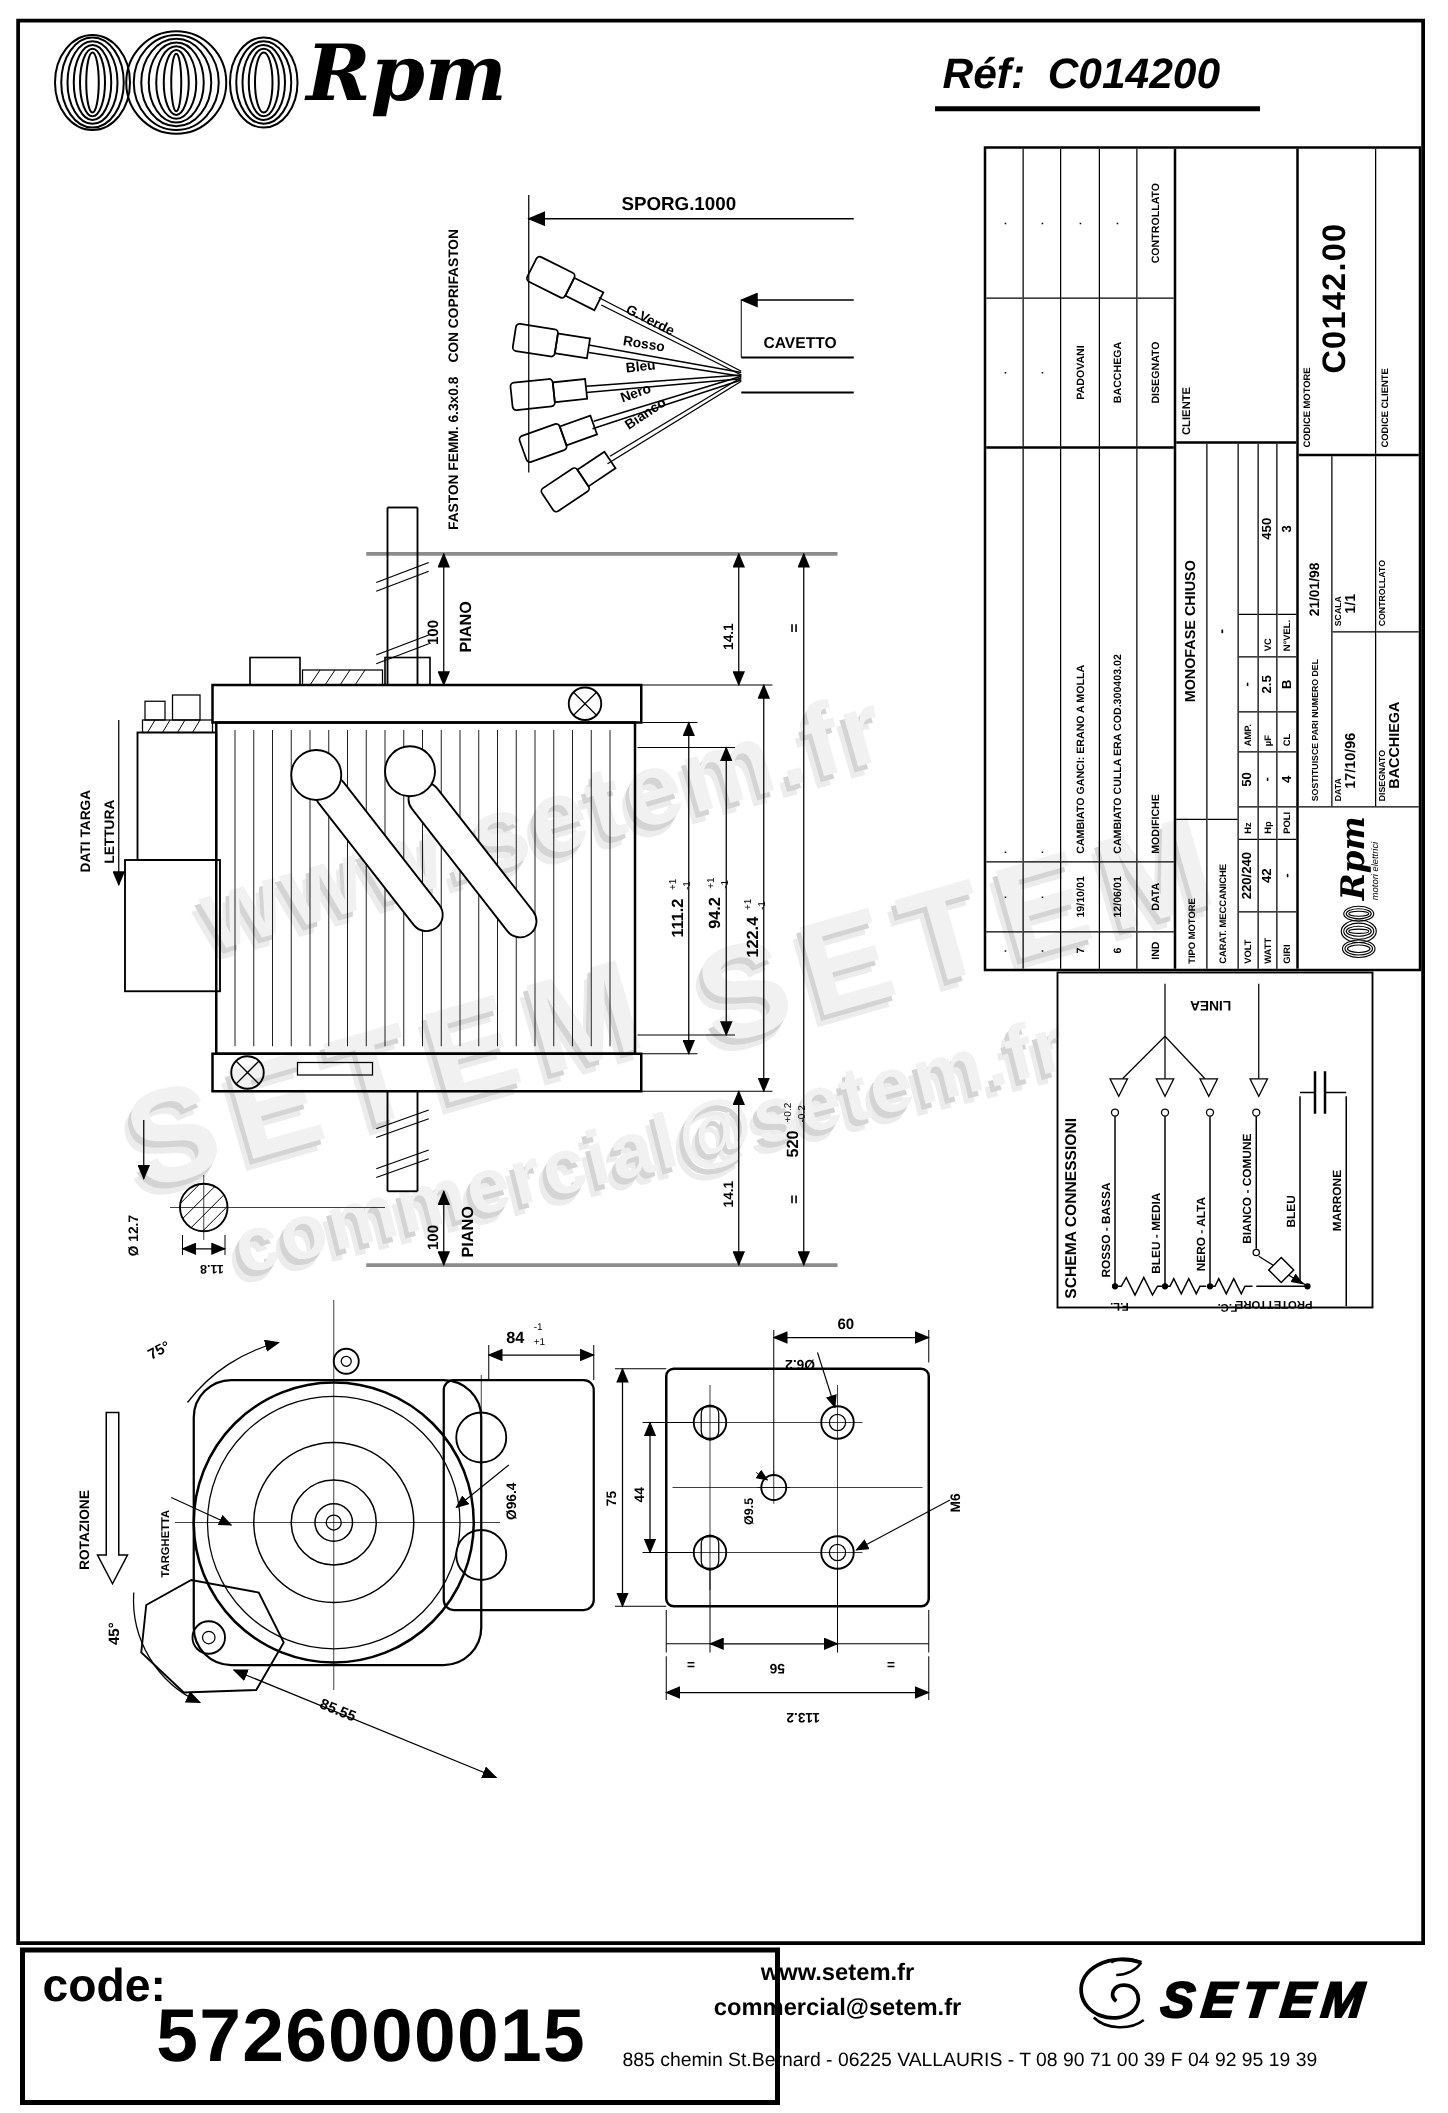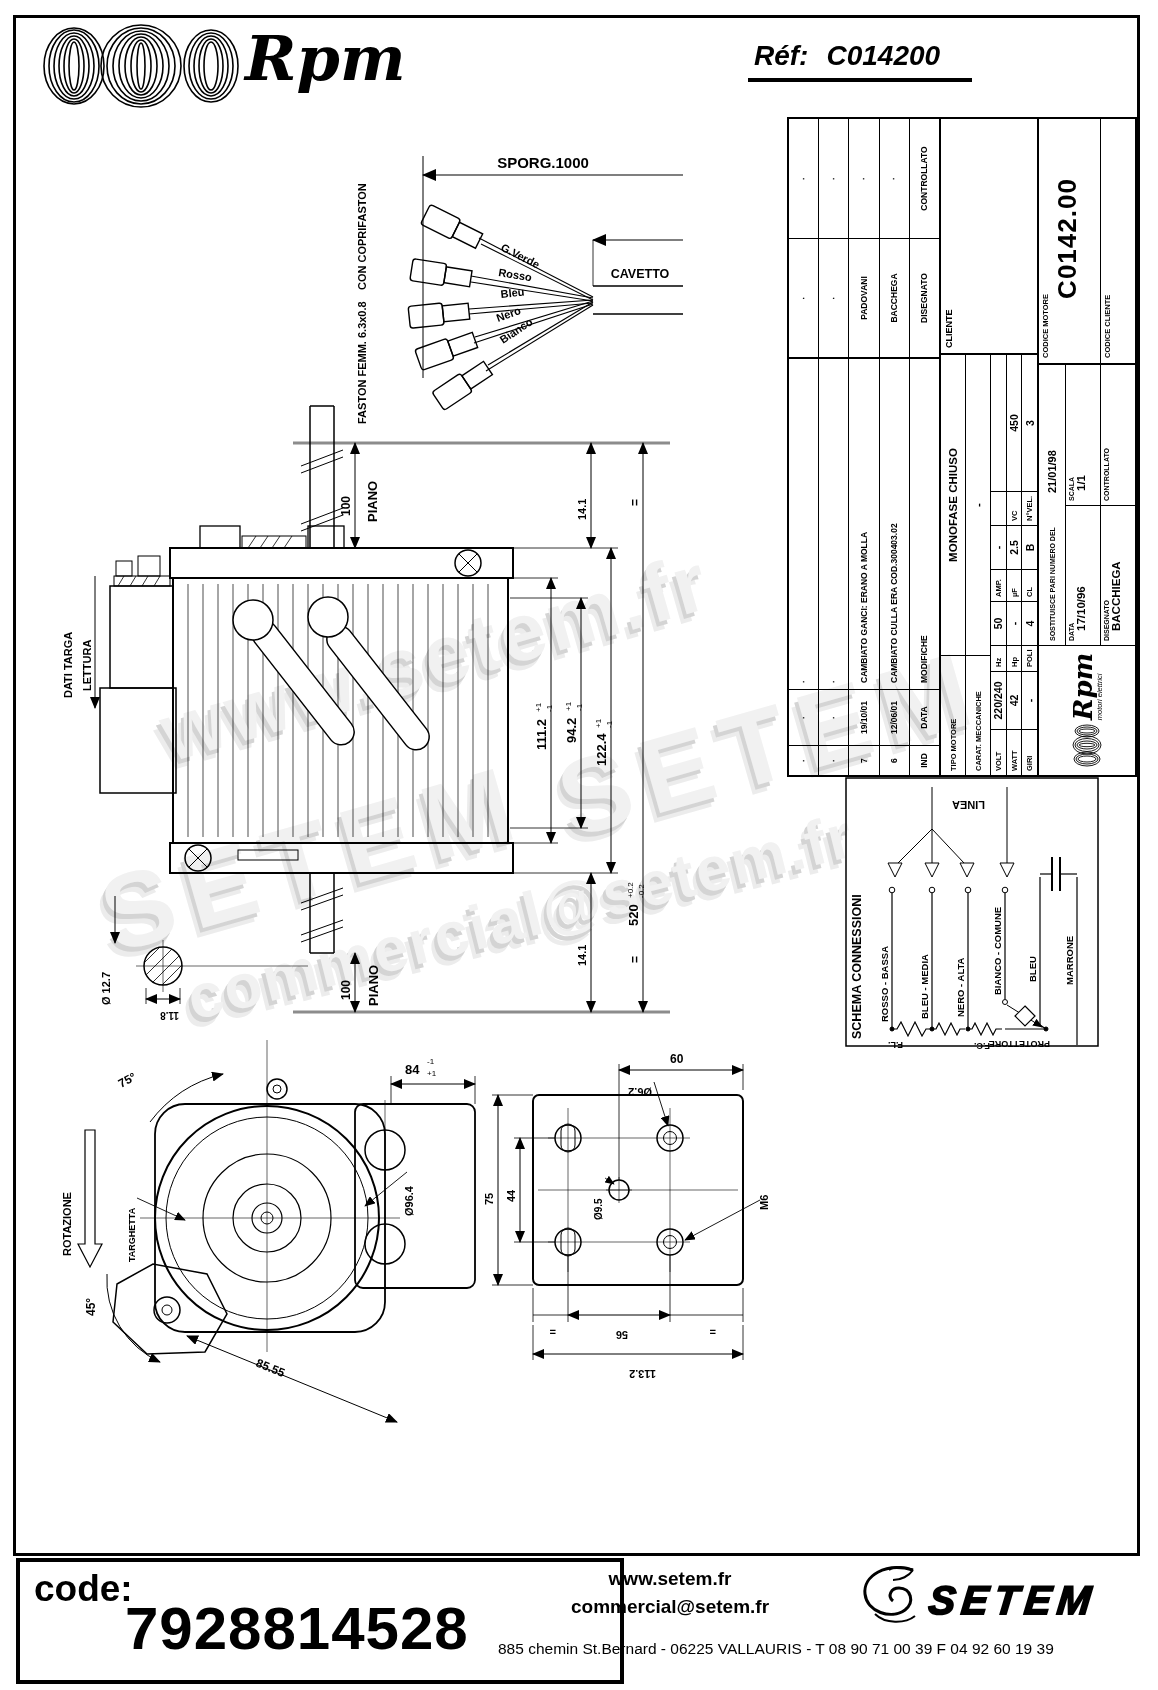--- a/index.html
+++ b/index.html
@@ -14,21 +14,21 @@
   .wm-s1{left:88px;top:860px;font-size:106px;letter-spacing:14px;transform:rotate(-16deg);}
   .wm-s2{left:545px;top:745px;font-size:106px;letter-spacing:14px;transform:rotate(-16deg);}
   .wm-comm{left:180px;top:965px;font-size:62px;letter-spacing:2px;transform:rotate(-14deg);}
   .abs{position:absolute;}
   svg{overflow:visible;z-index:1;position:absolute;}
   svg text{font-family:"Liberation Sans",sans-serif;fill:#000;}
   
   .brand-text{position:absolute;left:245px;top:22px;font-family:"DejaVu Serif",serif;
       font-style:italic;font-weight:bold;font-size:62px;z-index:1;}
   .ref{position:absolute;left:748px;top:40px;z-index:1;font-style:italic;font-weight:bold;
-      font-size:28px;border-bottom:4px solid #000;padding:0 14px 6px 6px;}
+      font-size:34px;border-bottom:4px solid #000;padding:0 14px 6px 6px;}
   .ref span{margin-right:18px;}
   
   .tb-wrap{position:absolute;left:787px;top:117px;width:350px;height:660px;z-index:1;}
   .tb{position:absolute;left:0;top:0;width:660px;height:350px;border:2.5px solid #000;
       transform:rotate(-90deg) translateX(-660px);transform-origin:0 0;background:transparent;
       display:flex;flex-direction:column;box-sizing:border-box;font-size:9px;}
   .tb .b1{display:flex;height:150px;border-bottom:2px solid #000;}
   .tb .rev{flex:1;display:flex;flex-direction:column;}
   .tb .rev .r{flex:1;display:flex;border-bottom:1px solid #000;align-items:center;}
   .tb .rev .r:last-child{border-bottom:none;}
@@ -720,27 +720,27 @@
     </g>
     <g font-size="9" font-weight="bold">
       <text transform="translate(58,265) rotate(180)">F.L.</text>
       <text transform="translate(145,266) rotate(180)">F.C.</text>
       <text transform="translate(205,264) rotate(180)">PROTETTORE</text>
     </g>
   </svg>
 
   <div class="codebox">
     <div class="lab">code:</div>
-    <div class="val">7928814528</div>
+    <div class="val">5726000015</div>
   </div>
   <div class="fcenter">
     <div class="site">www.setem.fr</div>
     <div class="mail">commercial@setem.fr</div>
   </div>
-  <div class="faddr">885 chemin St.Bernard  -  06225 VALLAURIS  -  T 08 90 71 00 39   F 04 92 60 19 39</div>
+  <div class="faddr">885 chemin St.Bernard  -  06225 VALLAURIS  -  T 08 90 71 00 39   F 04 92 95 19 39</div>
   <svg class="abs" style="left:855px;top:1562px;" width="290" height="72" viewBox="0 0 290 72">
     <g stroke="#000" fill="none">
       <path d="M58,8 C30,0 8,14 10,32 C12,50 36,58 50,48 C60,40 56,26 44,26 C36,26 32,34 38,39" stroke-width="3"></path>
       <path d="M58,8 C50,4 40,4 34,8 M58,8 C54,14 46,18 38,18" stroke-width="2"></path>
       <path d="M20,52 C30,62 50,62 60,54" stroke-width="2"></path>
     </g>
     <text x="78" y="52" font-size="40" font-weight="bold" font-style="italic" fill="#fff" stroke="#000" stroke-width="1.8" paint-order="stroke" letter-spacing="6" transform="skewX(-6)">SETEM</text>
   </svg>
 
 </div>

